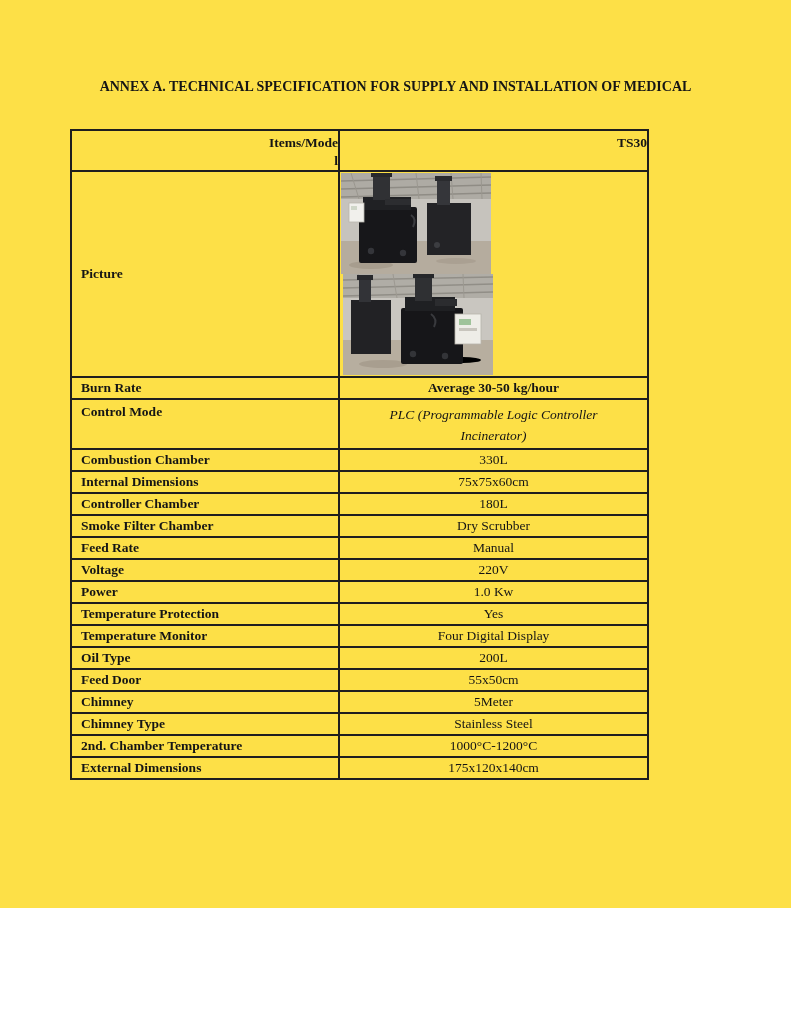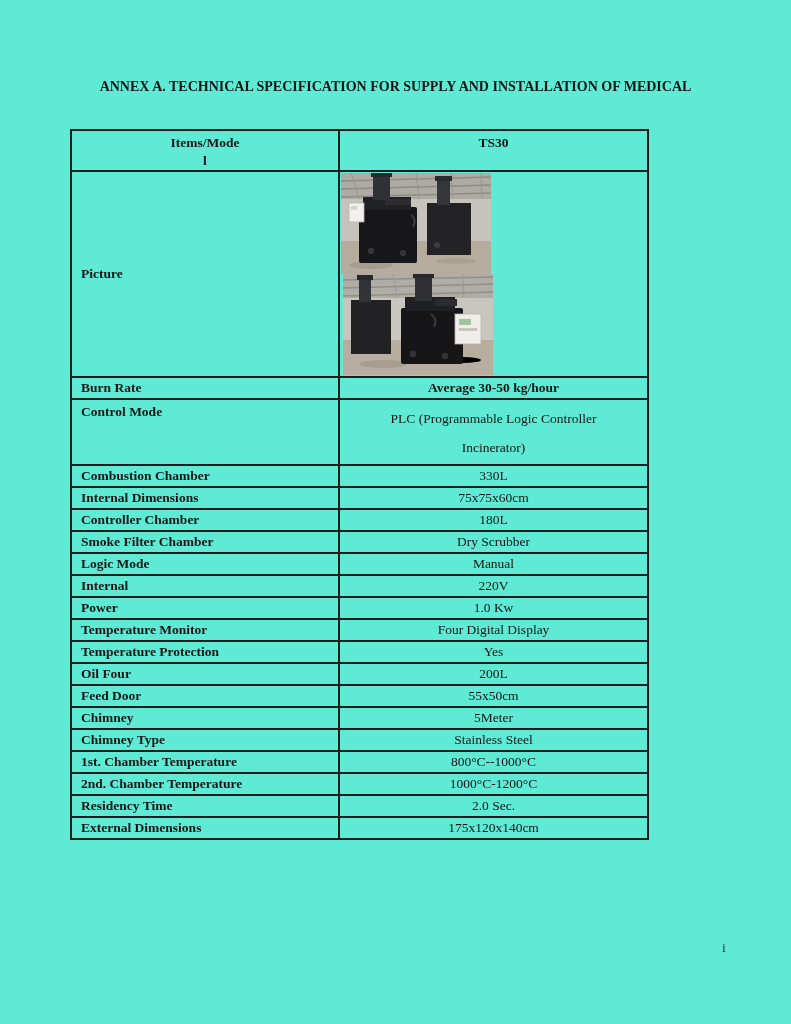--- a/index.html
+++ b/index.html
@@ -1,22 +1,22 @@
 <!DOCTYPE html>
 <html><head>
 <meta charset="utf-8">
 <style>
   * { margin: 0; padding: 0; box-sizing: border-box; }
   html, body { background: #ffffff; }
   body { font-family: "Liberation Serif", serif; color: #111; }
   .page {
     position: relative;
     width: 791px;
-    height: 1024px;
-    background: #5eead4;
+    height: 908px;
+    background: #fde047;
     overflow: hidden;
   }
   .doc-title {
     position: absolute;
     top: 78px;
     left: 0;
     width: 791px;
     text-align: center;
     font-weight: bold;
     font-size: 14px;
@@ -33,21 +33,21 @@
   }
   .spec-table th, .spec-table td {
     border: 2px solid #1e1e1e;
     font-size: 13.5px;
     color: #151515;
   }
   .col-items { width: 268px; }
   .col-ts30  { width: 309px; }
   .header-cell {
     vertical-align: top;
-    text-align: center;
+    text-align: right;
     font-weight: bold;
     font-size: 14px;
     height: 39px;
     padding-top: 3px;
     line-height: 18px;
   }
   .label-cell {
     font-weight: bold;
     text-align: left;
     vertical-align: middle;
@@ -56,21 +56,21 @@
   }
   .value-cell {
     text-align: center;
     vertical-align: middle;
     font-weight: normal;
     padding: 2px 16px;
   }
   tr.bold-value .value-cell { font-weight: bold; }
   tr.valign-top td { vertical-align: top; padding-top: 4px; }
   tr.tall { height: 46px; }
-  tr.tall .value-inner { display: inline-block; max-width: 238px; line-height: 29px; }
+  tr.tall .value-inner { display: inline-block; max-width: 238px; line-height: 21px; font-style: italic; }
   .picture-row { height: 106px; }
   .picture-label { vertical-align: middle; }
   .picture-cell {
     vertical-align: top;
     padding: 1px 1px;
     text-align: left;
     line-height: 0;
   }
   .photo {
     display: inline-block;
@@ -187,68 +187,60 @@
         </tr>
         <tr>
           <td class="label-cell">Controller Chamber</td>
           <td class="value-cell"><span class="value-inner">180L</span></td>
         </tr>
         <tr>
           <td class="label-cell">Smoke Filter Chamber</td>
           <td class="value-cell"><span class="value-inner">Dry Scrubber</span></td>
         </tr>
         <tr>
-          <td class="label-cell">Logic Mode</td>
+          <td class="label-cell">Feed Rate</td>
           <td class="value-cell"><span class="value-inner">Manual</span></td>
         </tr>
         <tr>
-          <td class="label-cell">Internal</td>
+          <td class="label-cell">Voltage</td>
           <td class="value-cell"><span class="value-inner">220V</span></td>
         </tr>
         <tr>
           <td class="label-cell">Power</td>
           <td class="value-cell"><span class="value-inner">1.0 Kw</span></td>
         </tr>
         <tr>
+          <td class="label-cell">Temperature Protection</td>
+          <td class="value-cell"><span class="value-inner">Yes</span></td>
+        </tr>
+        <tr>
           <td class="label-cell">Temperature Monitor</td>
           <td class="value-cell"><span class="value-inner">Four Digital Display</span></td>
         </tr>
         <tr>
-          <td class="label-cell">Temperature Protection</td>
-          <td class="value-cell"><span class="value-inner">Yes</span></td>
-        </tr>
-        <tr>
-          <td class="label-cell">Oil Four</td>
+          <td class="label-cell">Oil Type</td>
           <td class="value-cell"><span class="value-inner">200L</span></td>
         </tr>
         <tr>
           <td class="label-cell">Feed Door</td>
           <td class="value-cell"><span class="value-inner">55x50cm</span></td>
         </tr>
         <tr>
           <td class="label-cell">Chimney</td>
           <td class="value-cell"><span class="value-inner">5Meter</span></td>
         </tr>
         <tr>
           <td class="label-cell">Chimney Type</td>
           <td class="value-cell"><span class="value-inner">Stainless Steel</span></td>
         </tr>
         <tr>
-          <td class="label-cell">1st. Chamber Temperature</td>
-          <td class="value-cell"><span class="value-inner">800°C--1000°C</span></td>
-        </tr>
-        <tr>
           <td class="label-cell">2nd. Chamber Temperature</td>
           <td class="value-cell"><span class="value-inner">1000°C-1200°C</span></td>
         </tr>
         <tr>
-          <td class="label-cell">Residency Time</td>
-          <td class="value-cell"><span class="value-inner">2.0 Sec.</span></td>
-        </tr>
-        <tr>
           <td class="label-cell">External Dimensions</td>
           <td class="value-cell"><span class="value-inner">175x120x140cm</span></td>
         </tr>
       </tbody>
   </table>
 
   <div class="page-number">i</div>
 </div>
 
 </body></html>

